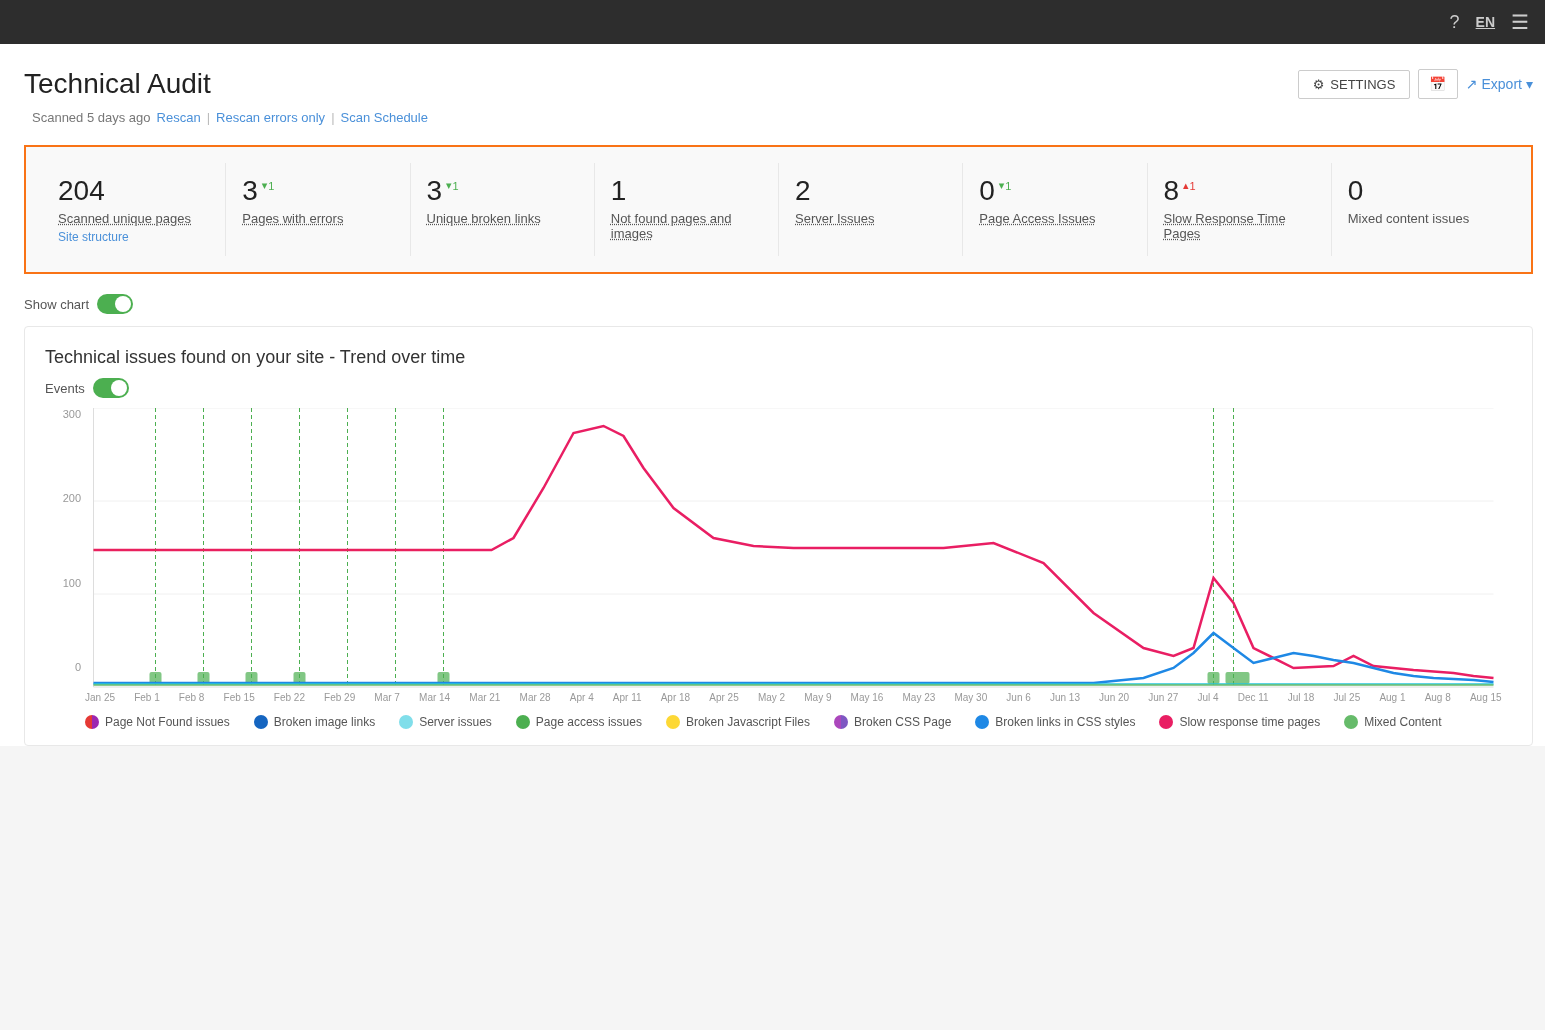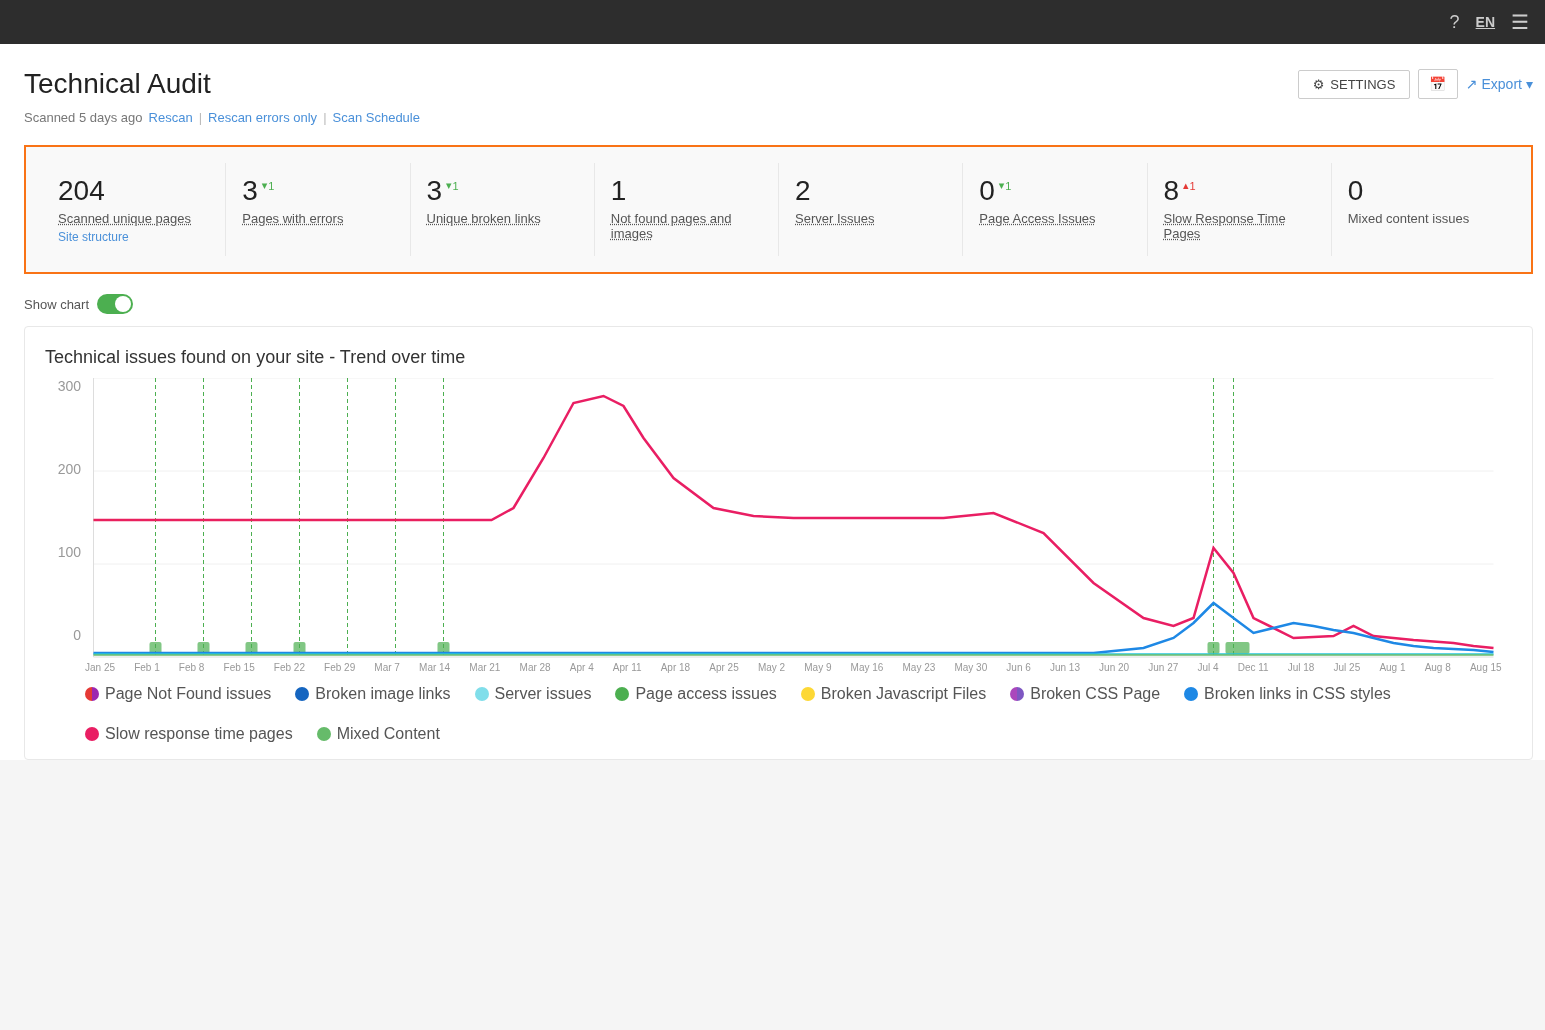--- a/index.html
+++ b/index.html
@@ -83,20 +83,21 @@
       gap: 4px;
     }
 
     .scan-info {
       font-size: 13px;
       color: #777;
       margin-bottom: 20px;
       display: flex;
       align-items: center;
       gap: 6px;
+      margin-left: 8px;
     }
     .scan-info a {
       color: #4a90d9;
       text-decoration: none;
     }
     .scan-info .sep {
       color: #bbb;
     }
 
     .stats-container {
@@ -201,21 +202,21 @@
       gap: 8px;
       font-size: 13px;
       color: #555;
       margin-bottom: 10px;
     }
     .chart-legend {
       display: flex;
       flex-wrap: wrap;
       gap: 22px 24px;
       margin-top: 12px;
-      font-size: 16px;
+      font-size: 12px;
       color: #555;
       margin-left: 40px;
     }
     .legend-item {
       display: flex;
       align-items: center;
       gap: 6px;
     }
   </style>
 </head>
@@ -320,24 +321,28 @@
     </div>
   </div>
 
   <div class="show-chart-row">
     <span>Show chart</span>
     <div class="toggle"></div>
   </div>
 
   <div class="chart-container">
     <div class="chart-title">Technical issues found on your site - Trend over time</div>
+    <div class="chart-events-row">
+      <span>Events</span>
+      <div class="toggle"></div>
+    </div>
 
     <div style="position:relative; margin-left:40px; margin-right:10px;">
 
-      <div style="position:absolute; left:-40px; top:0; bottom:30px; display:flex; flex-direction:column; justify-content:space-between; font-size:14px; color:#999; text-align:right; width:36px;">
+      <div style="position:absolute; left:-40px; top:0; bottom:30px; display:flex; flex-direction:column; justify-content:space-between; font-size:11px; color:#999; text-align:right; width:36px;">
         <span>300</span>
         <span>200</span>
         <span>100</span>
         <span>0</span>
       </div>
 
       <svg viewBox="0 0 1400 280" style="width:100%; height:280px; display:block;">
 
         <line x1="0" y1="0" x2="1400" y2="0" stroke="#f0f0f0" stroke-width="1"></line>
         <line x1="0" y1="93" x2="1400" y2="93" stroke="#f0f0f0" stroke-width="1"></line>

